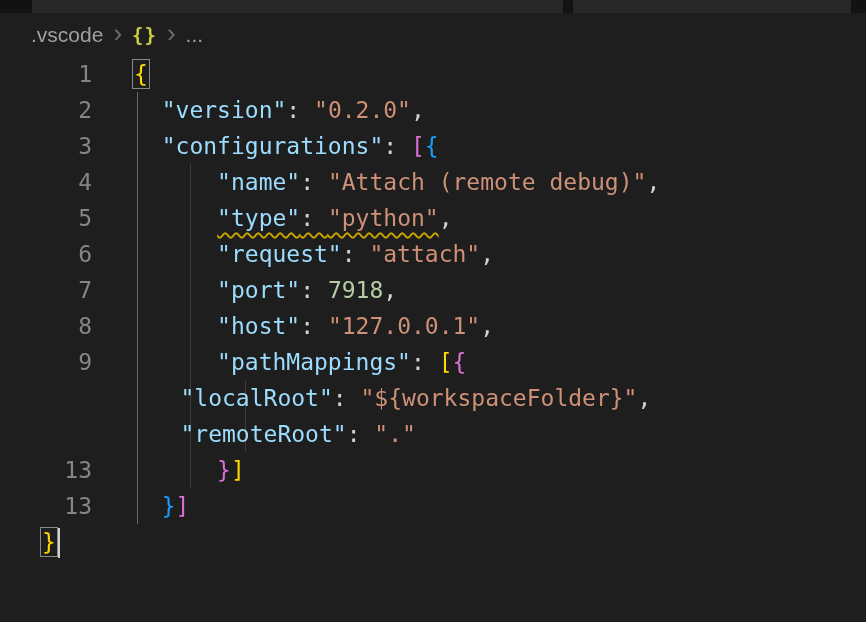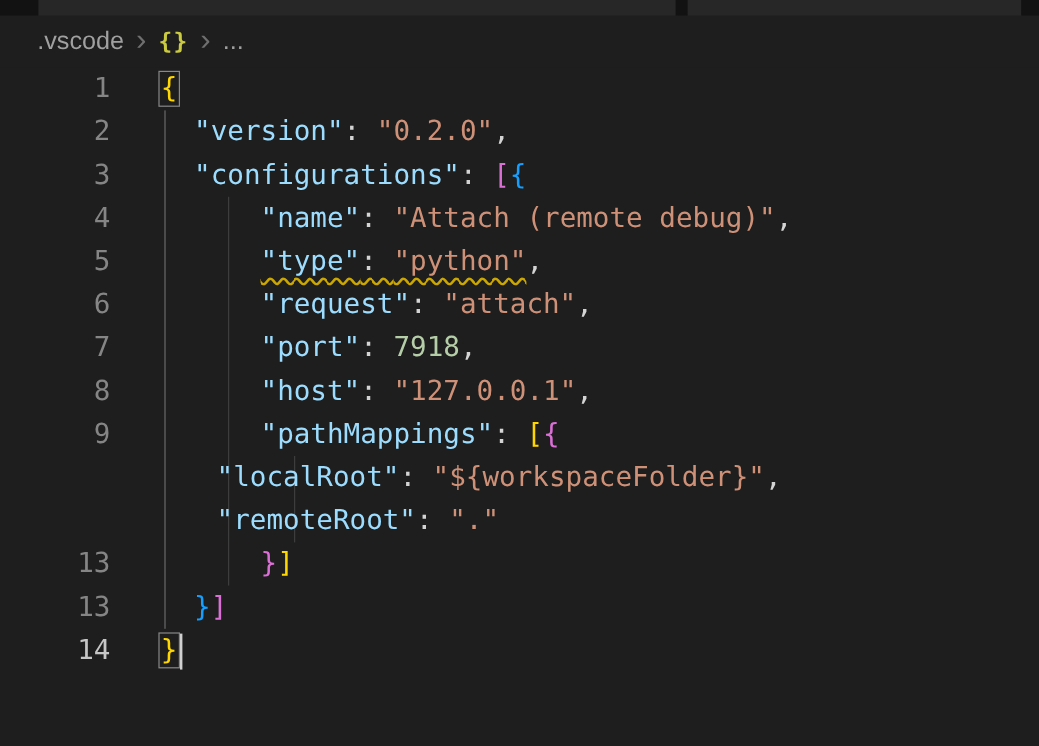--- a/index.html
+++ b/index.html
@@ -80,15 +80,15 @@
       <div class="line"><div class="gutter">4</div><div class="code"><span class="tok ws">      </span><span class="tok key">"name"</span><span class="tok pun">: </span><span class="tok str">"Attach (remote debug)"</span><span class="tok pun">,</span></div></div>
       <div class="line"><div class="gutter">5</div><div class="code"><span class="tok ws">      </span><span class="tok key warn">"type"</span><span class="tok pun warn">: </span><span class="tok str warn">"python"</span><span class="tok pun">,</span></div></div>
       <div class="line"><div class="gutter">6</div><div class="code"><span class="tok ws">      </span><span class="tok key">"request"</span><span class="tok pun">: </span><span class="tok str">"attach"</span><span class="tok pun">,</span></div></div>
       <div class="line"><div class="gutter">7</div><div class="code"><span class="tok ws">      </span><span class="tok key">"port"</span><span class="tok pun">: </span><span class="tok num">7918</span><span class="tok pun">,</span></div></div>
       <div class="line"><div class="gutter">8</div><div class="code"><span class="tok ws">      </span><span class="tok key">"host"</span><span class="tok pun">: </span><span class="tok str">"127.0.0.1"</span><span class="tok pun">,</span></div></div>
       <div class="line"><div class="gutter">9</div><div class="code"><span class="tok ws">      </span><span class="tok key">"pathMappings"</span><span class="tok pun">: </span><span class="tok b1">[</span><span class="tok b2">{</span></div></div>
       <div class="line"><div class="code"><span class="tok ws">          </span><span class="tok key">"localRoot"</span><span class="tok pun">: </span><span class="tok str">"${workspaceFolder}"</span><span class="tok pun">,</span></div></div>
       <div class="line"><div class="code"><span class="tok ws">          </span><span class="tok key">"remoteRoot"</span><span class="tok pun">: </span><span class="tok str">"."</span></div></div>
       <div class="line"><div class="gutter">13</div><div class="code"><span class="tok ws">      </span><span class="tok b2">}</span><span class="tok b1">]</span></div></div>
       <div class="line"><div class="gutter">13</div><div class="code"><span class="tok ws">  </span><span class="tok b3">}</span><span class="tok b2">]</span></div></div>
-      <div class="line"><div class="gutter active">14</div><div class="code"><span class="tok b1 box">}</span><span class="cursor"></span></div></div>
+      <div class="line"><div class="code"><span class="tok b1 box">}</span><span class="cursor"></span></div></div>
     </div>
 </div>
 
 </body></html>

